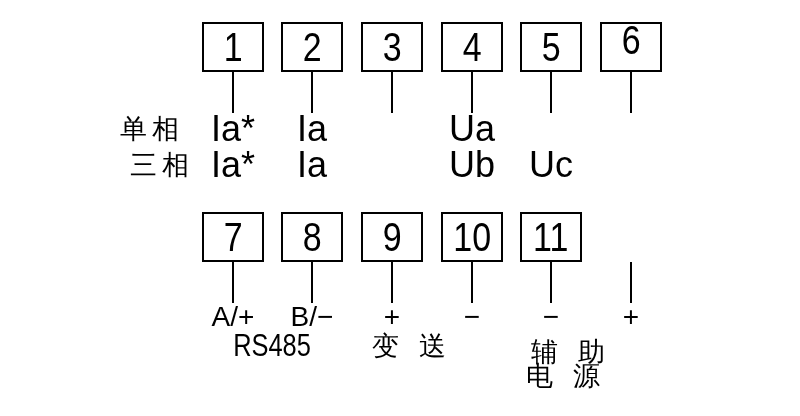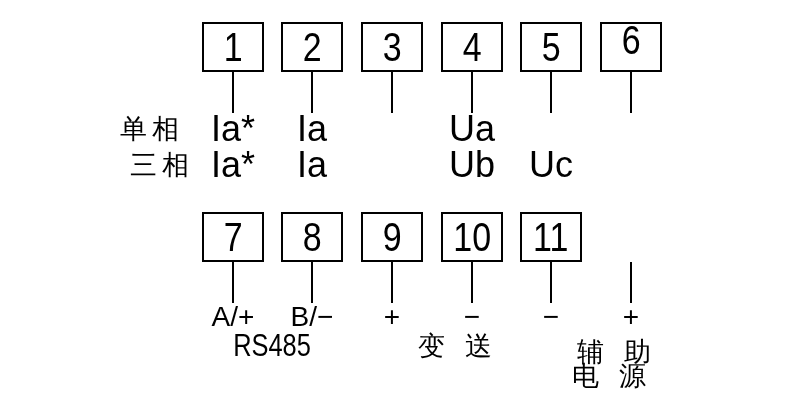--- a/index.html
+++ b/index.html
@@ -13,21 +13,21 @@
     display:flex;align-items:center;justify-content:center;
   }
   .num{font-size:40px;line-height:1;transform:scaleX(.85);}
   .num.raised{transform:scaleX(.85) translateY(-7px);}
   .vline{position:absolute;width:2px;height:41px;background:#000000;}
   .hdr{position:absolute;font-size:27px;line-height:30px;letter-spacing:5px;white-space:nowrap;}
   .plabel{position:absolute;width:80px;text-align:center;font-size:36px;line-height:30px;white-space:nowrap;}
   .pol{position:absolute;width:80px;text-align:center;font-size:28px;line-height:30px;white-space:nowrap;}
   .grp{position:absolute;width:160px;text-align:center;font-size:31px;line-height:30px;
        transform:scaleX(.82);transform-origin:50% 50%;white-space:nowrap;}
-  .grp-cn{position:absolute;width:160px;text-align:right;font-size:27px;line-height:30px;
+  .grp-cn{position:absolute;width:160px;text-align:left;font-size:27px;line-height:30px;
           letter-spacing:20px;text-indent:20px;white-space:nowrap;}
 </style>
 </head>
 <body>
 
 <div class="canvas">
 
   <div class="tbox" style="left:202px;top:22px">
       <span class="num">1</span>
     </div>

